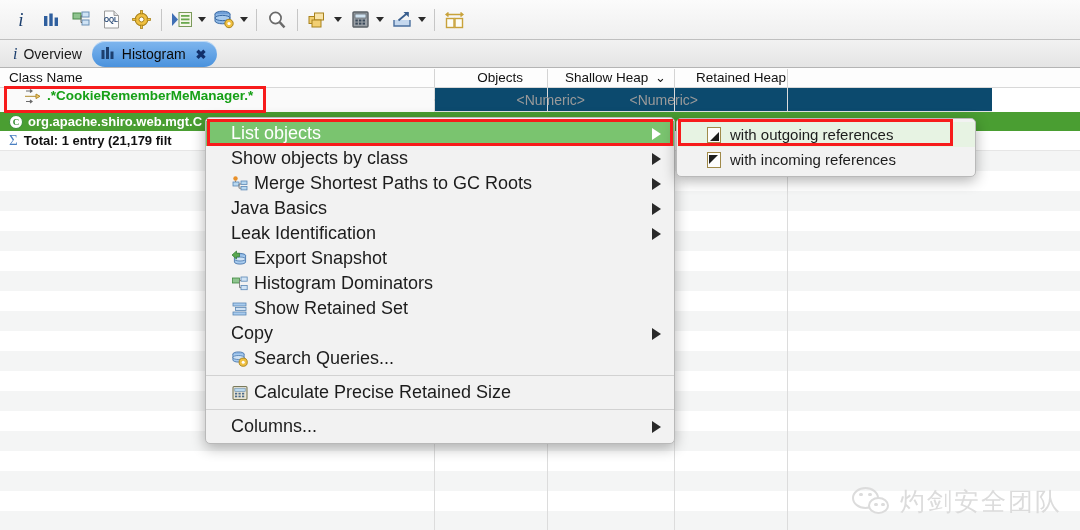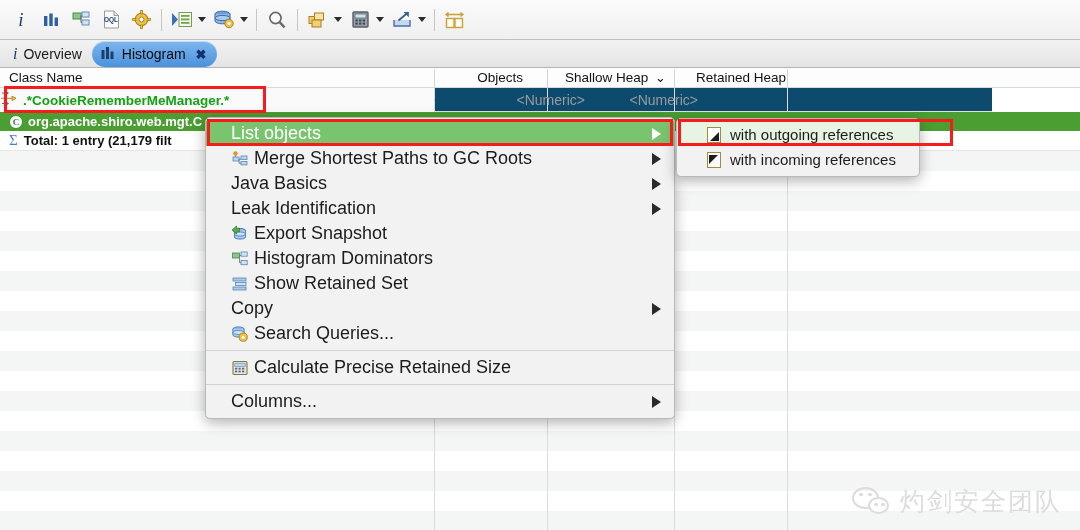--- a/index.html
+++ b/index.html
@@ -116,21 +116,21 @@
   .arrow {
     position: absolute; right: 13px; width: 0; height: 0;
     border-top: 6px solid transparent; border-bottom: 6px solid transparent;
     border-left: 9px solid #2a2a2a;
   }
   .mi.hl .arrow { border-left-color: #ffffff; }
   .msep { height: 1px; background: #d2d2d2; margin: 4px 0; }
 
   
   .submenu {
-    position: absolute; left: 676px; top: 118px; width: 244px;
+    position: absolute; left: 676px; top: 118px; width: 300px;
     background: #f2f2f2; border: 1px solid #b9b9b9; border-radius: 5px;
     box-shadow: 0 4px 14px rgba(0,0,0,.30);
     padding: 3px 0 4px 0; z-index: 50;
   }
   .smi {
     height: 25px; display: flex; align-items: center; gap: 9px;
     font-size: 15px; color: #1c1c1c; padding-left: 30px;
   }
   .smi.hl { background: #e7f3e3; }
   .pg-icon {
@@ -315,21 +315,21 @@
     <div class="filter-row">
       <div class="fr-div" style="left:434px;"></div>
       <div class="fr" style="right:557px;">&lt;Numeric&gt;</div>
       <div class="fr-div" style="left:547px;"></div>
       <div class="fr" style="right:407px;">&lt;Numeric&gt;</div>
       <div class="fr-div" style="left:674px;"></div>
       <div class="fr" style="right:294px;">&lt;Numeric&gt;</div>
       <div class="fr-div" style="left:787px;"></div>
     </div>
 
-    <div style="position:absolute;left:0;top:20px;width:434px;height:24px;background:#fafafa;display:flex;align-items:center;gap:6px;padding-left:0;z-index:3;">
+    <div style="position:absolute;left:0;top:20px;width:434px;height:24px;background:#fafafa;display:flex;align-items:flex-start;gap:6px;padding-left:24px;z-index:3;">
       <span>
         <svg width="17" height="17" viewBox="0 0 17 17">
           <path d="M2 3 H8 M6 1.5 L8 3 L6 4.5" stroke="#6a6a6a" stroke-width="1.2" fill="none"></path>
           <path d="M2 13.5 H8 M6 12 L8 13.5 L6 15" stroke="#6a6a6a" stroke-width="1.2" fill="none"></path>
           <path d="M1 8.3 H12 L12 6 L16 8.3 L12 10.6 L12 8.3" fill="#f2c76a" stroke="#b08a2a" stroke-width="1"></path>
         </svg>
       </span>
       <span style="color:#16a016;font-weight:bold;font-size:13.5px;white-space:nowrap;">.*CookieRememberMeManager.*</span>
     </div>
 
@@ -383,20 +383,24 @@
     <span>灼剑安全团队</span>
   </div>
 
   <div class="ctxmenu">
 
     <div class="mi hl">
       <span class="mtext">List objects</span>
       <span class="arrow"></span>
     </div>
 
+    <div class="mi">
+      <span class="mtext">Show objects by class</span>
+      <span class="arrow"></span>
+    </div>
 
     <div class="mi has-ico">
       <span class="ico">
         <svg width="16" height="16" viewBox="0 0 16 16">
           <circle cx="3.5" cy="2.5" r="2.2" fill="#e8902a"></circle>
           <rect x="1" y="6" width="6" height="4" fill="#b8d8f0" stroke="#5a87b5" stroke-width=".8"></rect>
           <rect x="9" y="5" width="6" height="3.4" fill="#b8d8f0" stroke="#5a87b5" stroke-width=".8"></rect>
           <rect x="9" y="10.5" width="6" height="3.4" fill="#b8d8f0" stroke="#5a87b5" stroke-width=".8"></rect>
           <path d="M7 8 H9 M7 8 V12.2 H9" stroke="#7a7a7a" stroke-width=".9" fill="none"></path>
           <path d="M3.5 4.7 V6" stroke="#7a7a7a" stroke-width=".9"></path>

